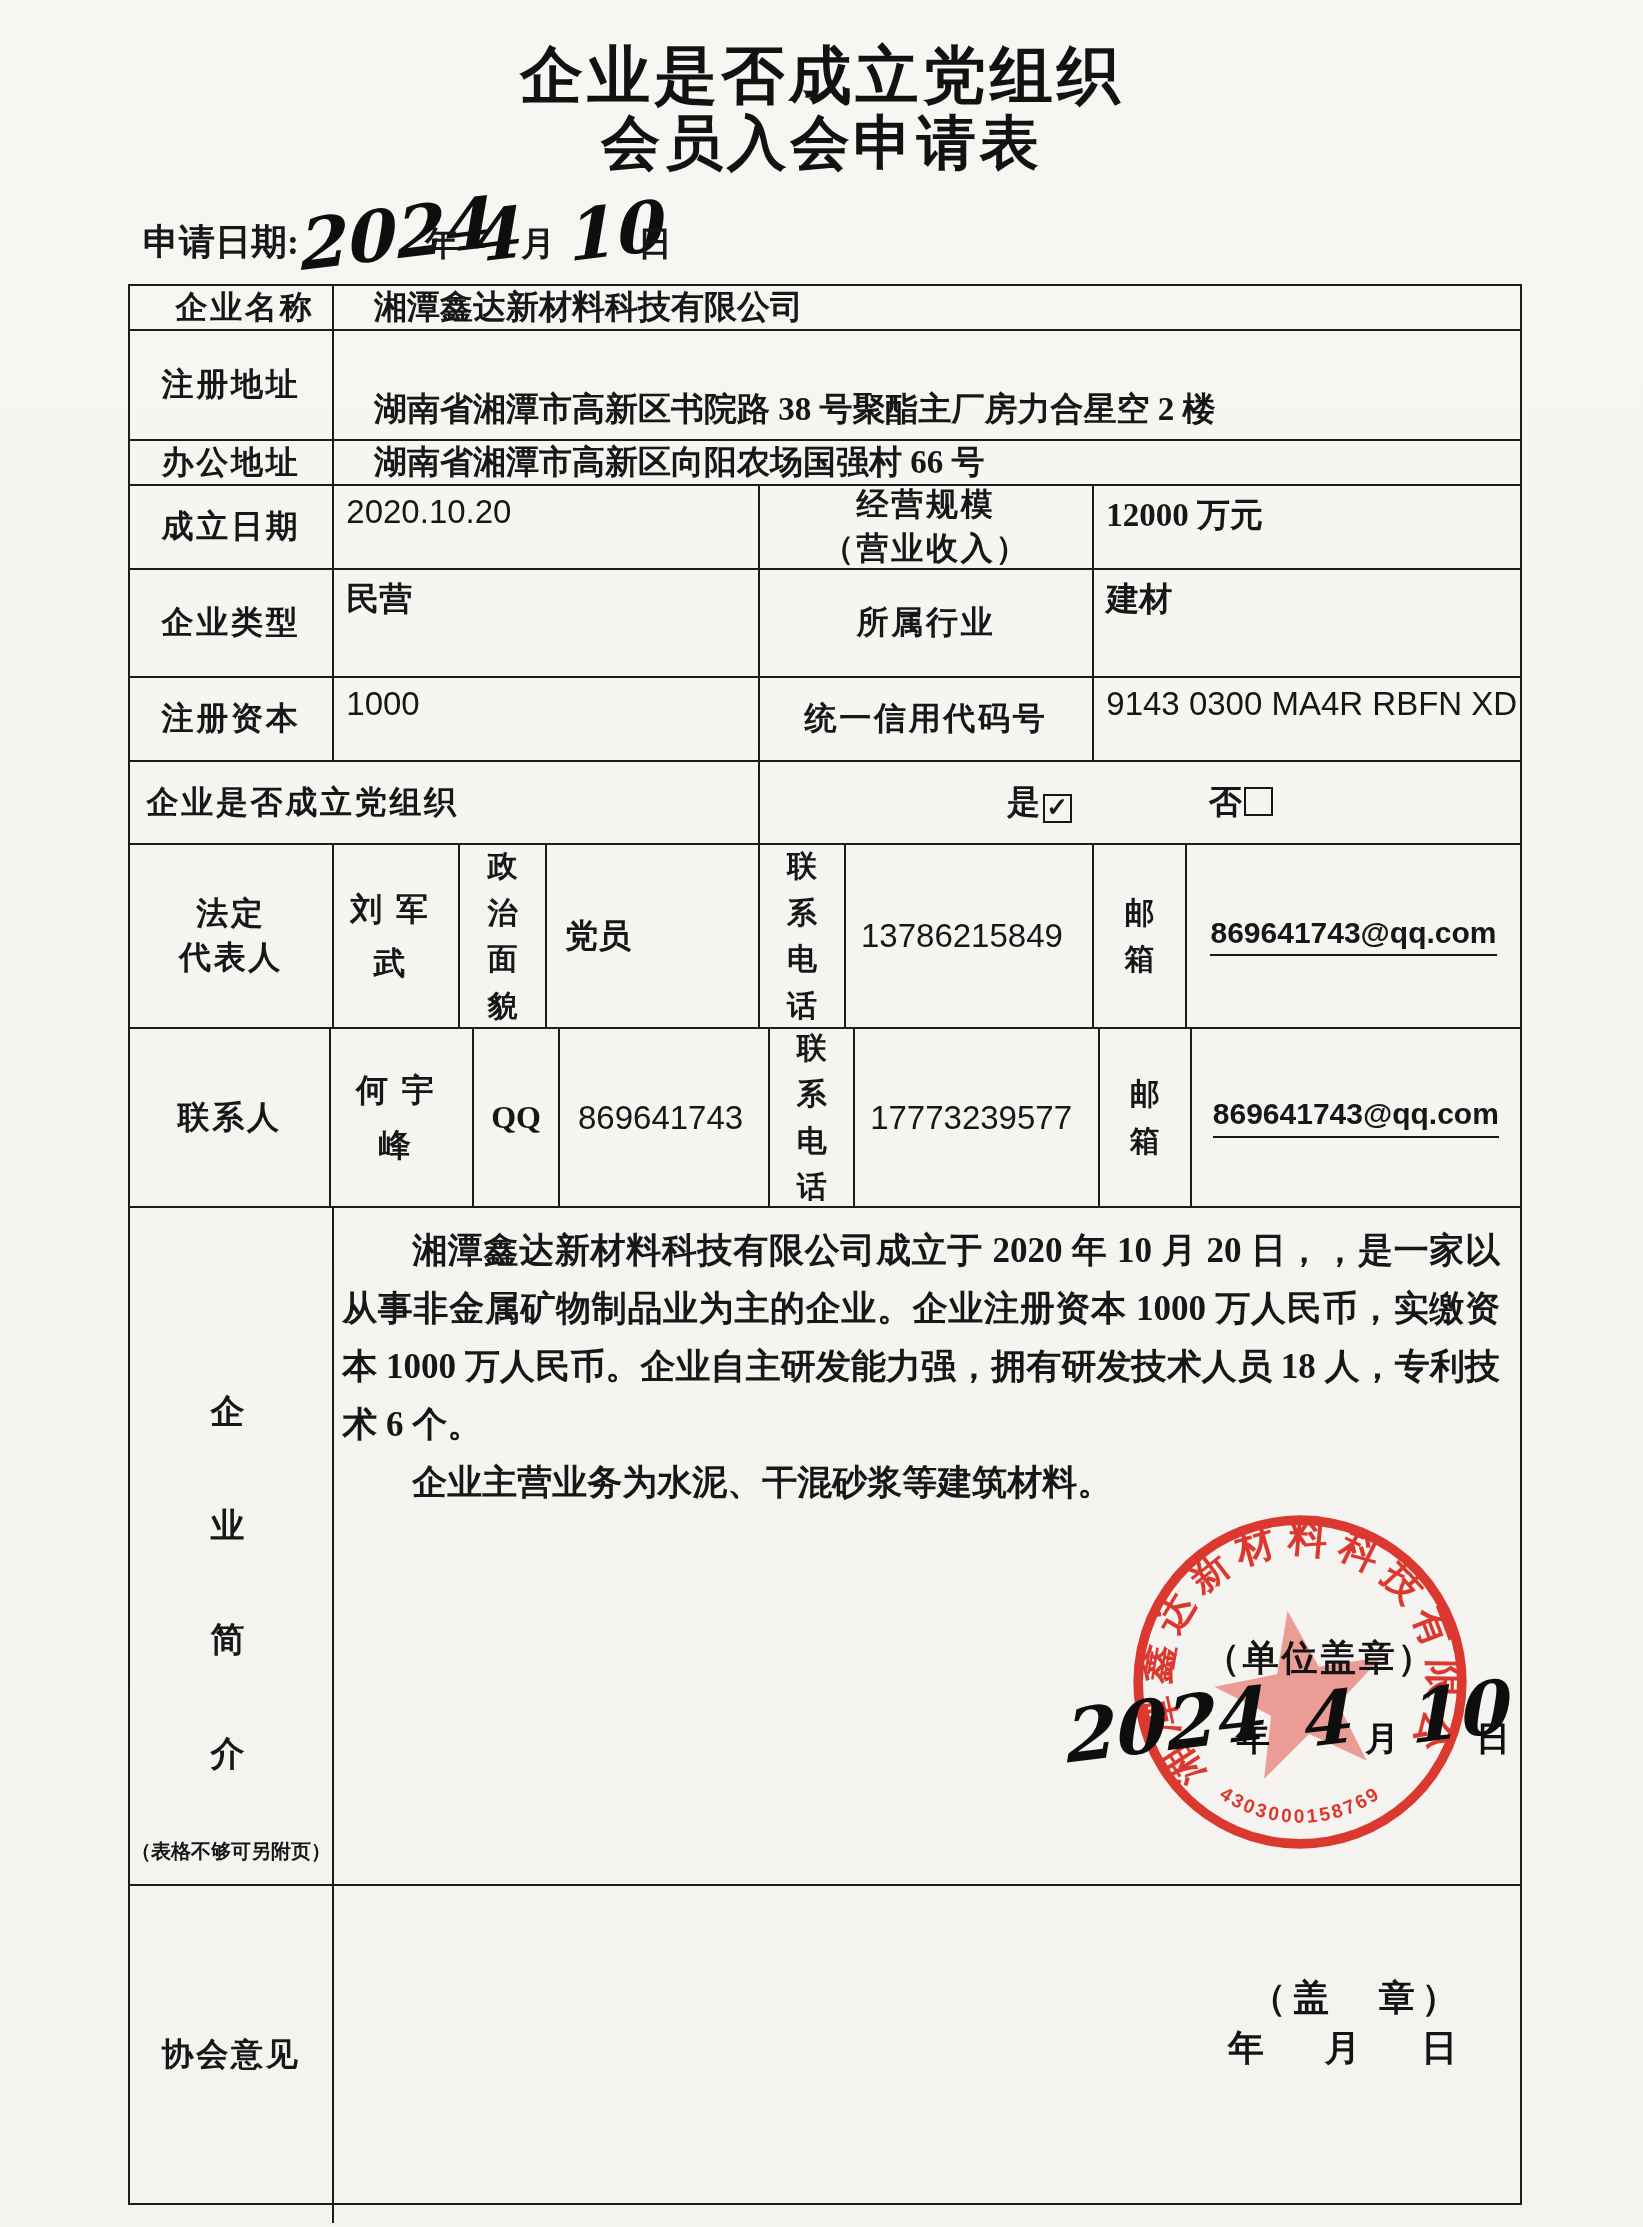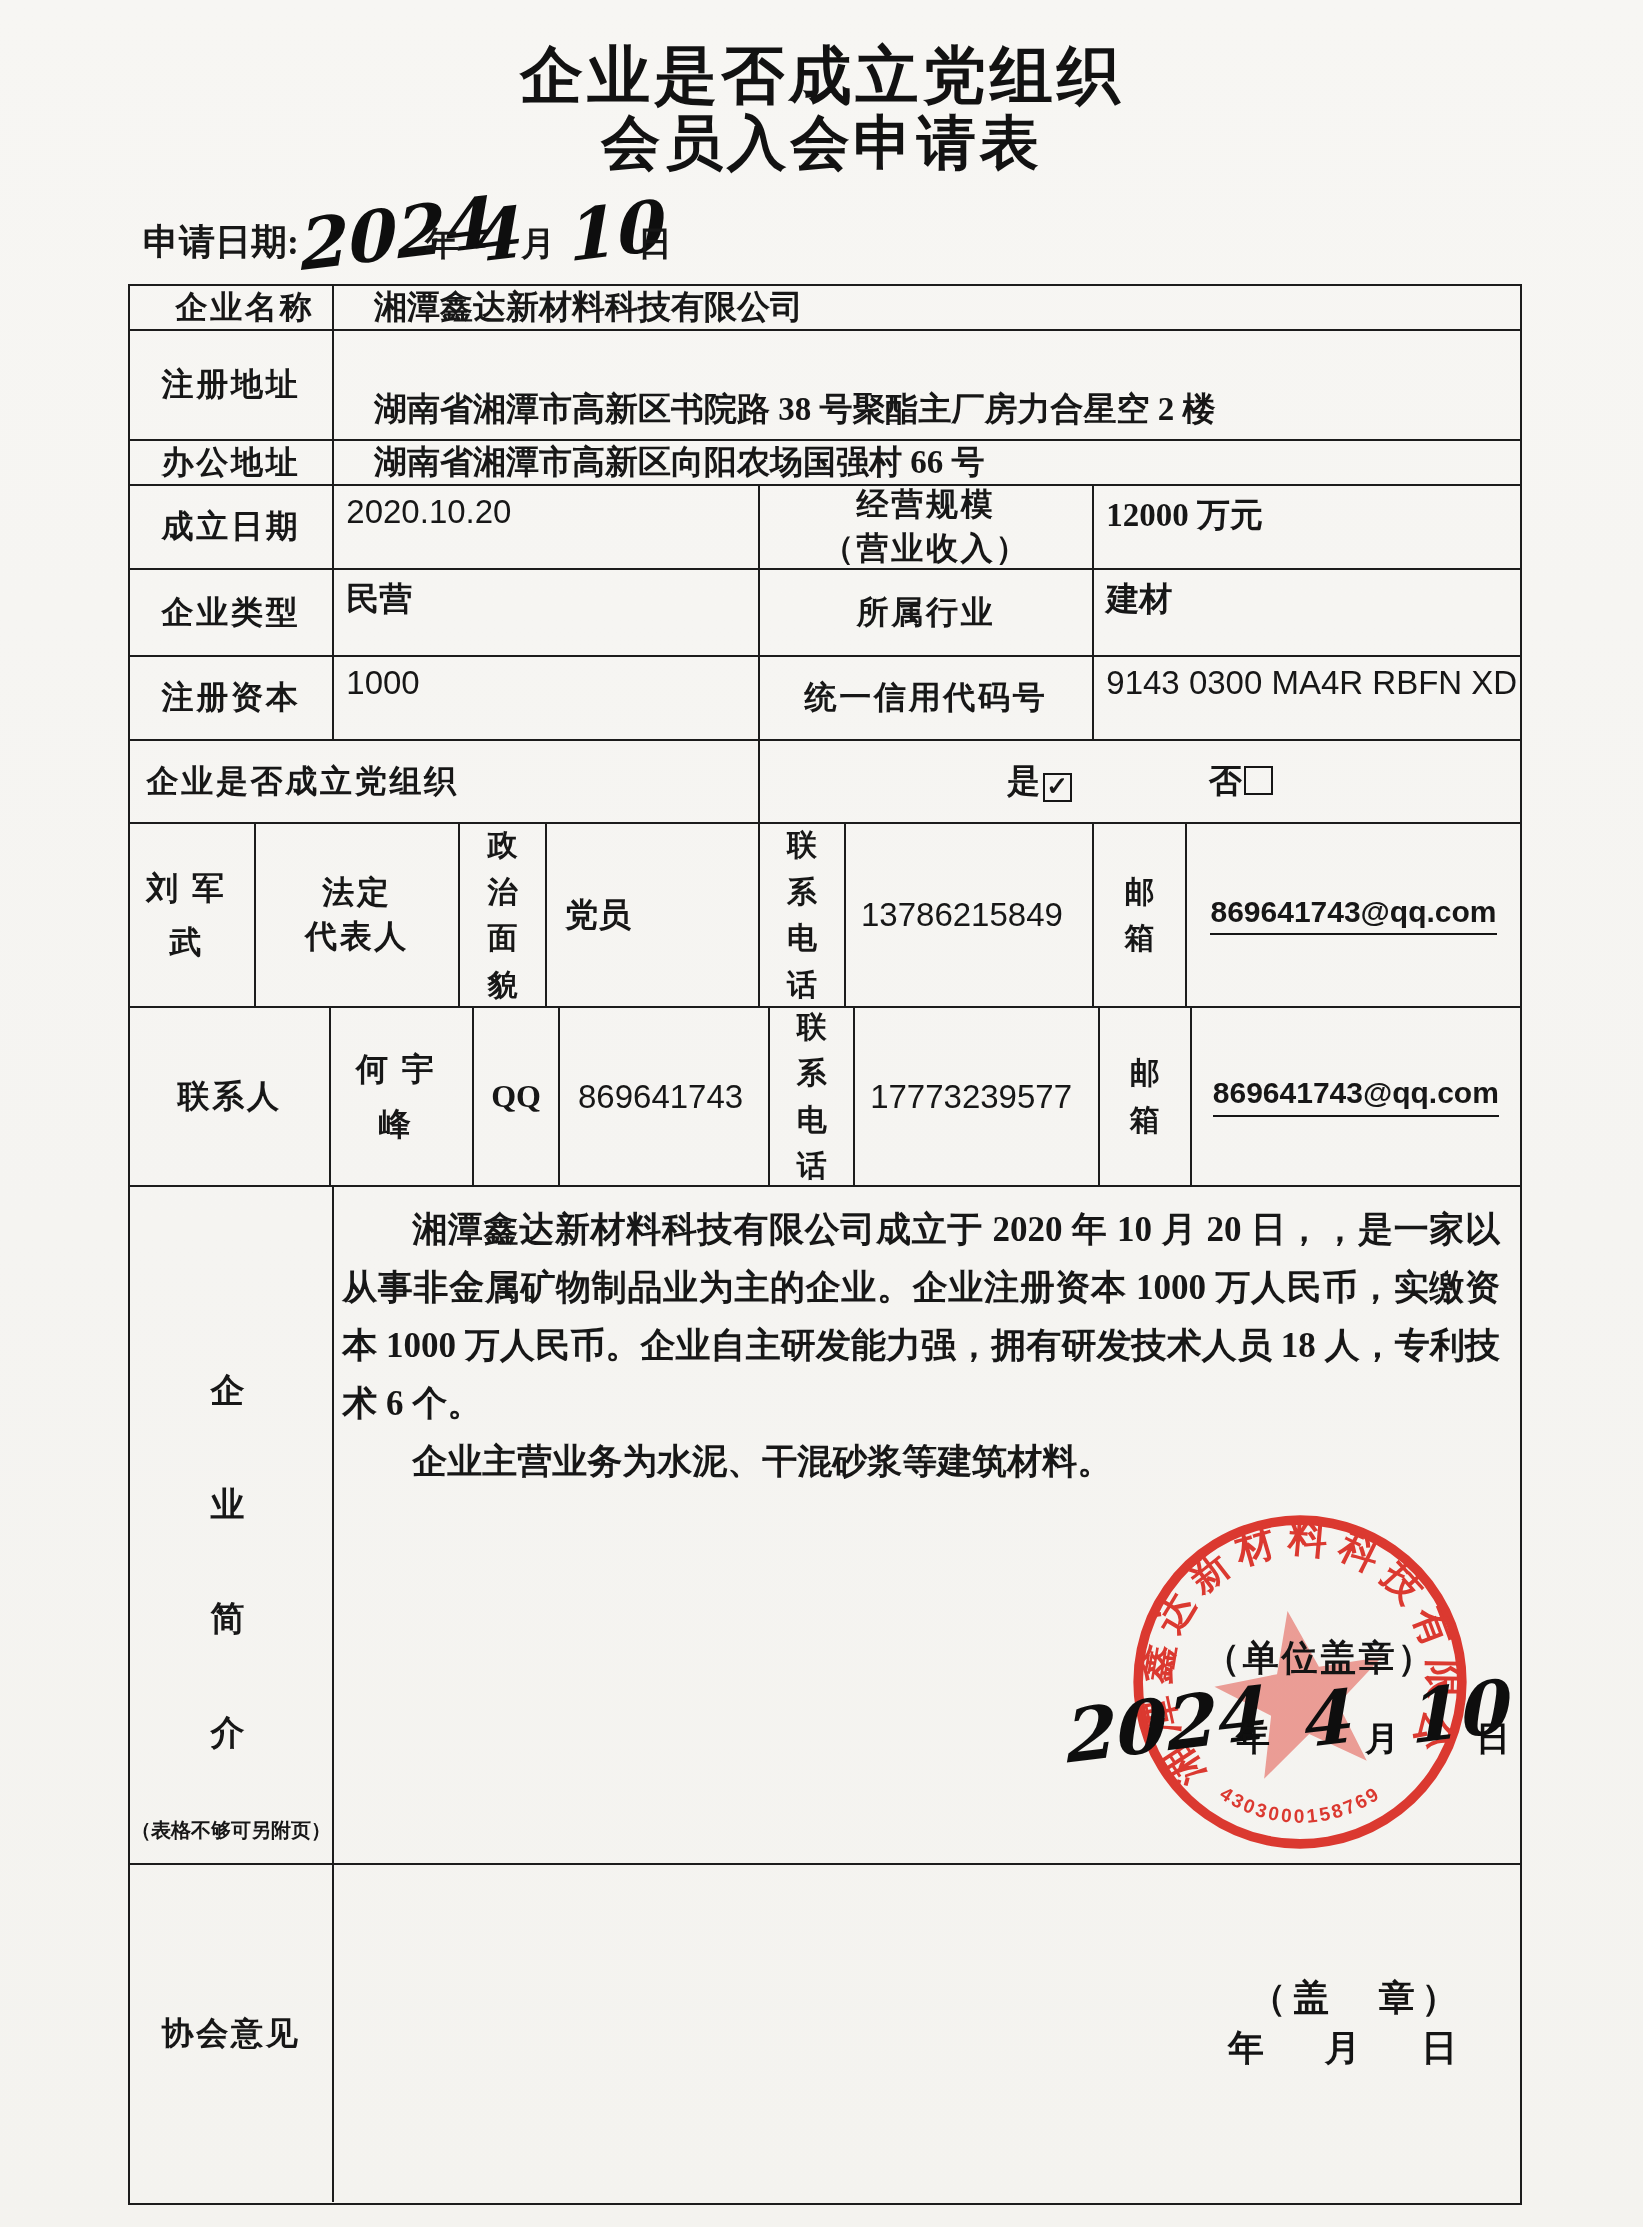--- a/index.html
+++ b/index.html
@@ -100,21 +100,21 @@
       </div>
       <div class="cell" style="width:334px;">
         <span class="lab prel">经营规模
 （营业收入）</span>
       </div>
       <div class="cell top-left" style="width:425px;">
         <span class="val">12000 万元</span>
       </div>
     </div>
 
-    <div class="row" style="height:87px;">
+    <div class="row" style="height:108px;">
       <div class="cell" style="width:204px;">
         <span class="lab">企业类型</span>
       </div>
       <div class="cell top-left" style="width:426px;">
         <span class="val">民营</span>
       </div>
       <div class="cell" style="width:334px;">
         <span class="lab">所属行业</span>
       </div>
       <div class="cell top-left" style="width:425px;">
@@ -145,26 +145,26 @@
         <span>
           <span>是</span><span class="cb-box">✓</span>
         </span>
         <span>
           <span>否</span><span class="cb-box"></span>
         </span>
       </div>
     </div>
 
     <div class="row" style="height:184px;">
+      <div class="cell" style="width:204px;">
+        <span class="lab prel">法定
+代表人</span>
+      </div>
       <div class="cell" style="width:126px;">
         <span class="namewrap">刘军武</span>
-      </div>
-      <div class="cell" style="width:204px;">
-        <span class="lab prel">法定
-代表人</span>
       </div>
       <div class="cell" style="width:87px;">
         <span class="vstack">政治面貌</span>
       </div>
       <div class="cell mid-left" style="width:213px;padding-left:18px;">
         <span class="val">党员</span>
       </div>
       <div class="cell" style="width:86px;">
         <span class="vstack">联系电话</span>
       </div>

